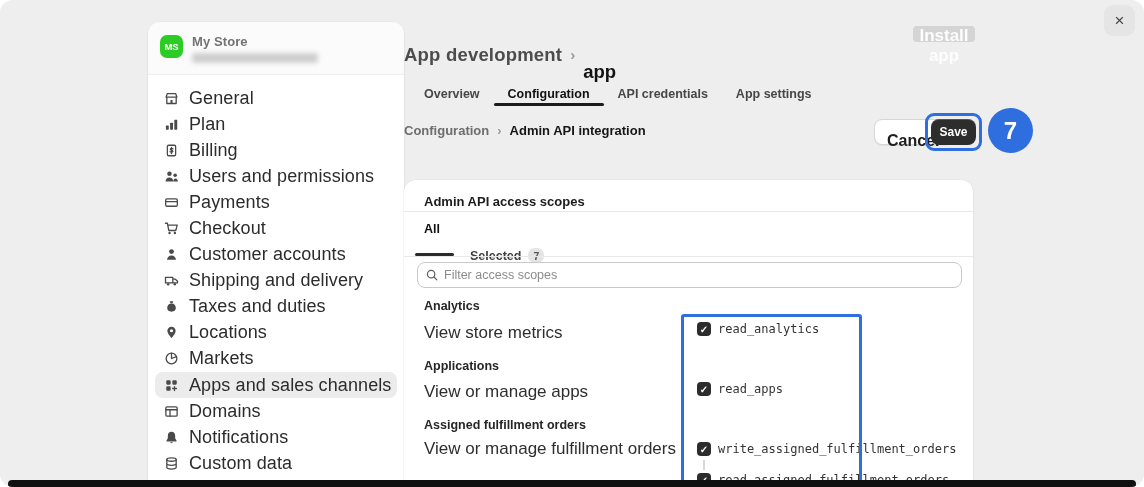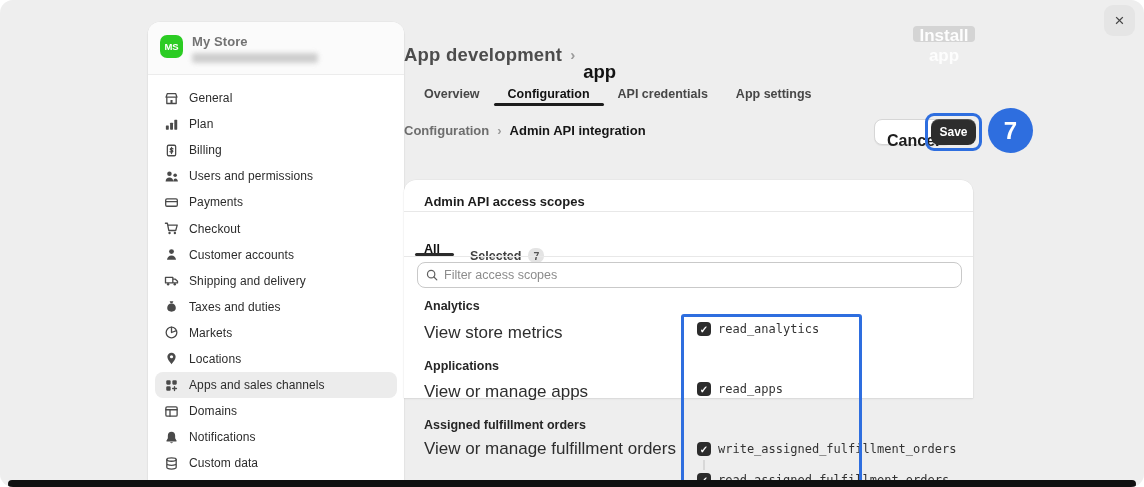--- a/index.html
+++ b/index.html
@@ -19,21 +19,21 @@
   .sidebar{position:absolute;left:148px;top:22px;width:256px;bottom:0;background:#ffffff;border-radius:12px 12px 0 0;box-shadow:0 1px 2px rgba(0,0,0,.08),0 0 0 .5px rgba(0,0,0,.04);}
   .store-head{display:flex;align-items:flex-start;gap:9px;padding:12px 14px 11px 12px;background:#fbfbfb;border-bottom:1px solid #ececec;border-radius:12px 12px 0 0;}
   .avatar{width:23px;height:23px;border-radius:7px;background:var(--avatar-green);color:#fff;font-size:9.5px;font-weight:700;display:flex;align-items:center;justify-content:center;flex:none;margin-top:1px;}
   .store-name{font-size:13px;font-weight:700;color:#737373;letter-spacing:.1px;}
   .store-url-blur{width:126px;height:10px;margin-top:4px;border-radius:3px;background:#c6c6c6;filter:blur(2.5px);opacity:.85;}
   .nav{padding:10px 7px 0 7px;}
   .nav-item{display:flex;align-items:center;gap:10px;height:26.1px;padding:0 9px;border-radius:8px;cursor:pointer;}
   .nav-item.selected{background:#ececec;}
   .nav-icon{width:15px;height:15px;flex:none;display:flex;align-items:center;justify-content:center;}
   .nav-icon svg{width:15px;height:15px;}
-  .nav-label{font-size:12px;font-weight:500;color:#2c2c2c;white-space:nowrap;letter-spacing:.1px;}
+  .nav-label{font-size:18px;font-weight:500;color:#2c2c2c;white-space:nowrap;letter-spacing:.1px;}
 
   
   .title-row{position:absolute;left:404px;top:26px;display:flex;align-items:center;}
   .title-parent{font-size:18.5px;font-weight:600;color:#4c4c4c;letter-spacing:.2px;}
   .title-chev{font-size:15px;color:#9a9a9a;margin:0 8px;font-weight:600;}
   .title-current{font-size:18.5px;font-weight:700;color:#121212;margin-top:35px;}
   .install-btn{position:absolute;left:913px;top:26px;width:62px;height:16px;border:none;border-radius:4px;background:#d4d4d4;color:#fdfdfd;font-size:17px;font-weight:700;font-family:"Liberation Sans",sans-serif;cursor:default;}
 
   .tabs{position:absolute;left:410px;top:84px;display:flex;height:21px;}
   .tab{position:relative;padding:0 14px;font-size:12.5px;font-weight:600;color:#474747;line-height:20px;cursor:pointer;white-space:nowrap;}
@@ -44,24 +44,24 @@
   .crumb-row{position:absolute;left:404px;top:123px;display:flex;align-items:center;font-size:13px;}
   .crumb-parent{color:#6d6d6d;font-weight:600;cursor:pointer;}
   .crumb-chev{color:#9a9a9a;margin:0 8px;font-size:13px;font-weight:600;}
   .crumb-current{color:#161616;font-weight:700;}
   .cancel-btn{position:absolute;left:874px;top:119px;height:26px;padding:12px 12px;border-radius:8px;background:#fff;border:1px solid #d6d6d6;box-shadow:0 1px 1px rgba(0,0,0,.06);font-size:16px;font-weight:600;color:#1d1d1d;font-family:"Liberation Sans",sans-serif;cursor:pointer;}
   .save-annot{position:absolute;left:925px;top:113px;width:57px;height:38px;border:3px solid var(--annotation-blue);border-radius:9px;display:flex;align-items:center;justify-content:center;z-index:4;}
   .save-btn{width:45px;height:26px;border:none;border-radius:8px;background:var(--save-dark);box-shadow:inset 0 1px 0 rgba(255,255,255,.18);color:#fff;font-size:12px;font-weight:600;font-family:"Liberation Sans",sans-serif;cursor:pointer;text-align:center;}
   .step-circle{position:absolute;left:988px;top:108px;width:45px;height:45px;border-radius:50%;background:var(--annotation-blue);color:#fff;font-size:24px;font-weight:700;display:flex;align-items:center;justify-content:center;z-index:4;}
 
   
-  .card{position:absolute;left:404px;top:180px;width:569px;height:218px;background:#fff;border-radius:12px 12px 0 0;box-shadow:0 1px 2px rgba(0,0,0,.08),0 0 0 .5px rgba(0,0,0,.04);}
+  .card{position:absolute;left:404px;top:180px;width:569px;height:307px;background:#fff;border-radius:12px 12px 0 0;box-shadow:0 1px 2px rgba(0,0,0,.08),0 0 0 .5px rgba(0,0,0,.04);}
   .card-title{position:absolute;left:20px;top:14px;font-size:13px;font-weight:700;color:#1c1c1c;}
   .card-div1{position:absolute;left:0;right:0;top:31px;height:1px;background:#e8e8e8;}
-  .ctab-all{position:absolute;left:20px;top:62px;font-size:12.5px;font-weight:700;color:#111;cursor:pointer;}
+  .ctab-all{position:absolute;left:20px;top:42px;font-size:12.5px;font-weight:700;color:#111;cursor:pointer;}
   .ctab-underline{position:absolute;left:11px;top:73px;width:39px;height:3px;background:#2b2b2b;border-radius:2px;}
   .ctab-selected{position:absolute;left:66px;top:44px;display:flex;align-items:center;gap:7px;cursor:pointer;margin-top:24px;}
   .ctab-selected .lbl{font-size:12.5px;font-weight:600;color:#3e3e3e;}
   .count-badge{min-width:16px;height:15px;padding:0 4px;border-radius:7px;background:#e4e4e4;color:#555;font-size:10.5px;font-weight:600;display:flex;align-items:center;justify-content:center;}
   .card-div2{position:absolute;left:0;right:0;top:76px;height:1px;background:#e8e8e8;}
   .filter{position:absolute;left:13px;top:82px;width:545px;height:26px;border:1px solid #c9c9c9;border-radius:8px;background:#fff;display:flex;align-items:center;padding:0 8px;gap:6px;}
   .filter svg{flex:none;}
   .filter input{border:none;outline:none;flex:1;font-size:12.5px;color:#0c4a6e;background:transparent;font-family:"Liberation Sans",sans-serif;}
   .filter input::placeholder{color:#8c8c8c;}
 
@@ -190,35 +190,35 @@
               <path class="ic" d="M6 2.4h4l-1 2.1H7z"></path>
               <path class="ic" d="M8 4.9c2.8 0 4.6 2.2 4.6 4.8 0 2.4-1.8 3.8-4.6 3.8s-4.6-1.4-4.6-3.8C3.4 7.1 5.2 4.9 8 4.9z"></path>
             </svg>
           </span>
         <span class="nav-label">Taxes and duties</span>
       </div>
 
       <div class="nav-item">
         <span class="nav-icon">
             <svg viewBox="0 0 16 16">
+              <path class="ic" d="M8 1.8c2.5 0 4.4 1.9 4.4 4.4C12.4 9.5 8 14 8 14S3.6 9.5 3.6 6.2C3.6 3.7 5.5 1.8 8 1.8z"></path>
+              <circle cx="8" cy="6.1" r="1.7" fill="#fff"></circle>
+            </svg>
+          </span>
+        <span class="nav-label">Locations</span>
+      </div>
+
+      <div class="nav-item">
+        <span class="nav-icon">
+            <svg viewBox="0 0 16 16">
               <circle class="ic-s" cx="8" cy="8" r="5.7"></circle>
               <path class="ic-s" d="M8 8V2.3M8 8l5.3-2"></path>
             </svg>
           </span>
         <span class="nav-label">Markets</span>
-      </div>
-
-      <div class="nav-item">
-        <span class="nav-icon">
-            <svg viewBox="0 0 16 16">
-              <path class="ic" d="M8 1.8c2.5 0 4.4 1.9 4.4 4.4C12.4 9.5 8 14 8 14S3.6 9.5 3.6 6.2C3.6 3.7 5.5 1.8 8 1.8z"></path>
-              <circle cx="8" cy="6.1" r="1.7" fill="#fff"></circle>
-            </svg>
-          </span>
-        <span class="nav-label">Locations</span>
       </div>
 
       <div class="nav-item selected">
         <span class="nav-icon">
             <svg viewBox="0 0 16 16">
               <rect class="ic" x="2.4" y="2.4" width="4.7" height="4.7" rx="1.2"></rect>
               <rect class="ic" x="8.9" y="2.4" width="4.7" height="4.7" rx="1.2"></rect>
               <rect class="ic" x="2.4" y="8.9" width="4.7" height="4.7" rx="1.2"></rect>
               <path class="ic-s" d="M11.2 9.2v4.1M9.2 11.2h4.1" stroke-width="1.5"></path>
             </svg>

